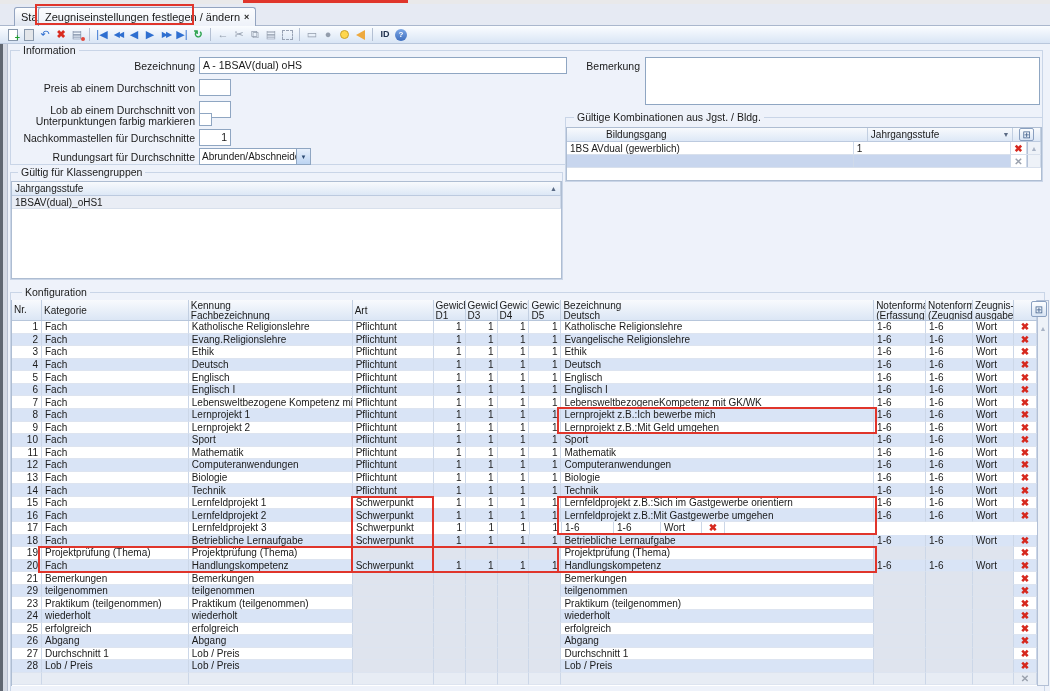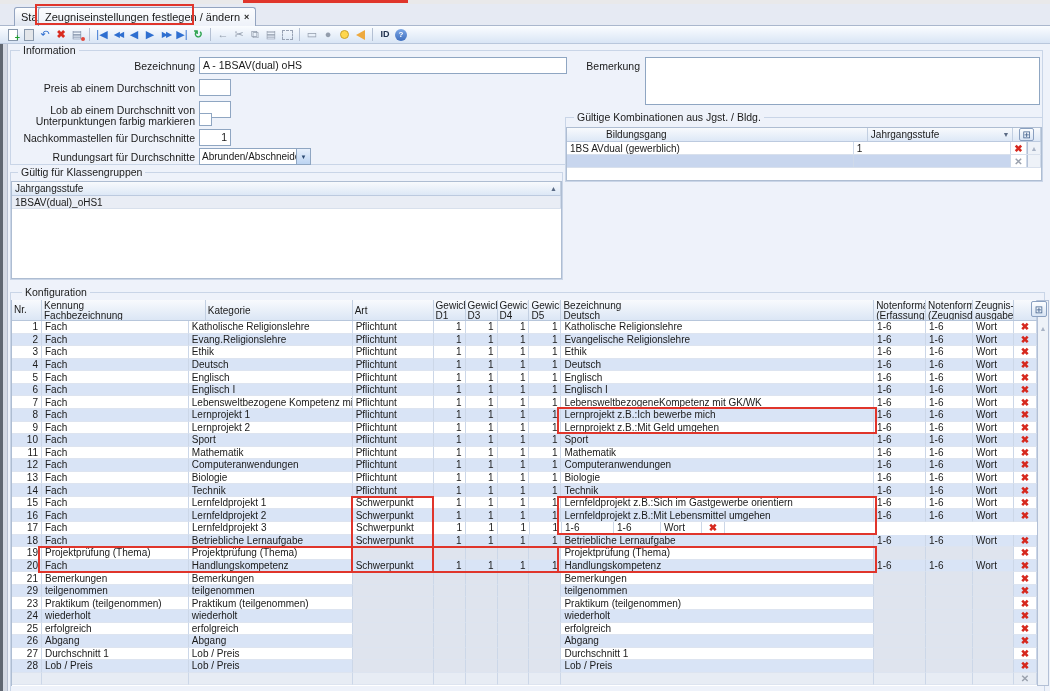--- a/index.html
+++ b/index.html
@@ -218,25 +218,25 @@
 
 <div class="grp" style="left:10px; top:292px; width:1035px; height:399px; border-bottom:none;"></div>
 <div class="grp-label" style="left:22px; top:286px;">Konfiguration</div>
 
 <div id="ktable">
   <div id="khead">
       <div class="kh" style="width: 30px; display: flex; align-items: center;">
         <span>Nr.</span>
         <span class="sort">▲</span>
       </div>
+      <div class="kh" style="width: 147px; line-height: 19px;">Kategorie</div>
       <div class="kh" style="width: 164px;">
         <div>Kennung</div>
         <div>Fachbezeichnung</div>
       </div>
-      <div class="kh" style="width: 147px; line-height: 19px;">Kategorie</div>
       <div class="kh" style="width: 81px; line-height: 19px;">Art</div>
       <div class="kh" style="width: 32px;">
         <div>Gewicht</div>
         <div>D1</div>
       </div>
       <div class="kh" style="width: 32px;">
         <div>Gewicht</div>
         <div>D3</div>
       </div>
       <div class="kh" style="width: 32px;">
@@ -523,21 +523,21 @@
       </div>
       <div class="krow even">
         <div class="kc r" style="width: 30px;">16</div>
         <div class="kc" style="width: 147px;">Fach</div>
         <div class="kc" style="width: 164px;">Lernfeldprojekt 2</div>
         <div class="kc" style="width: 81px;">Schwerpunkt</div>
         <div class="kc r" style="width: 32px;">1</div>
         <div class="kc r" style="width: 32px;">1</div>
         <div class="kc r" style="width: 32px;">1</div>
         <div class="kc r" style="width: 32px;">1</div>
-        <div class="kc" style="width: 313px;">Lernfeldprojekt z.B.:Mit Lebensmittel umgehen</div>
+        <div class="kc" style="width: 313px;">Lernfeldprojekt z.B.:Mit Gastgewerbe umgehen</div>
         <div class="kc" style="width: 52px;">1-6</div>
         <div class="kc" style="width: 47px;">1-6</div>
         <div class="kc" style="width: 41px;">Wort</div>
         <div class="kc" style="width: 23px; justify-content: center;">
           <span class="delx">✖</span>
         </div>
       </div>
       <div class="krow odd">
         <div class="kc r" style="width: 30px;">17</div>
         <div class="kc" style="width: 147px;">Fach</div>

